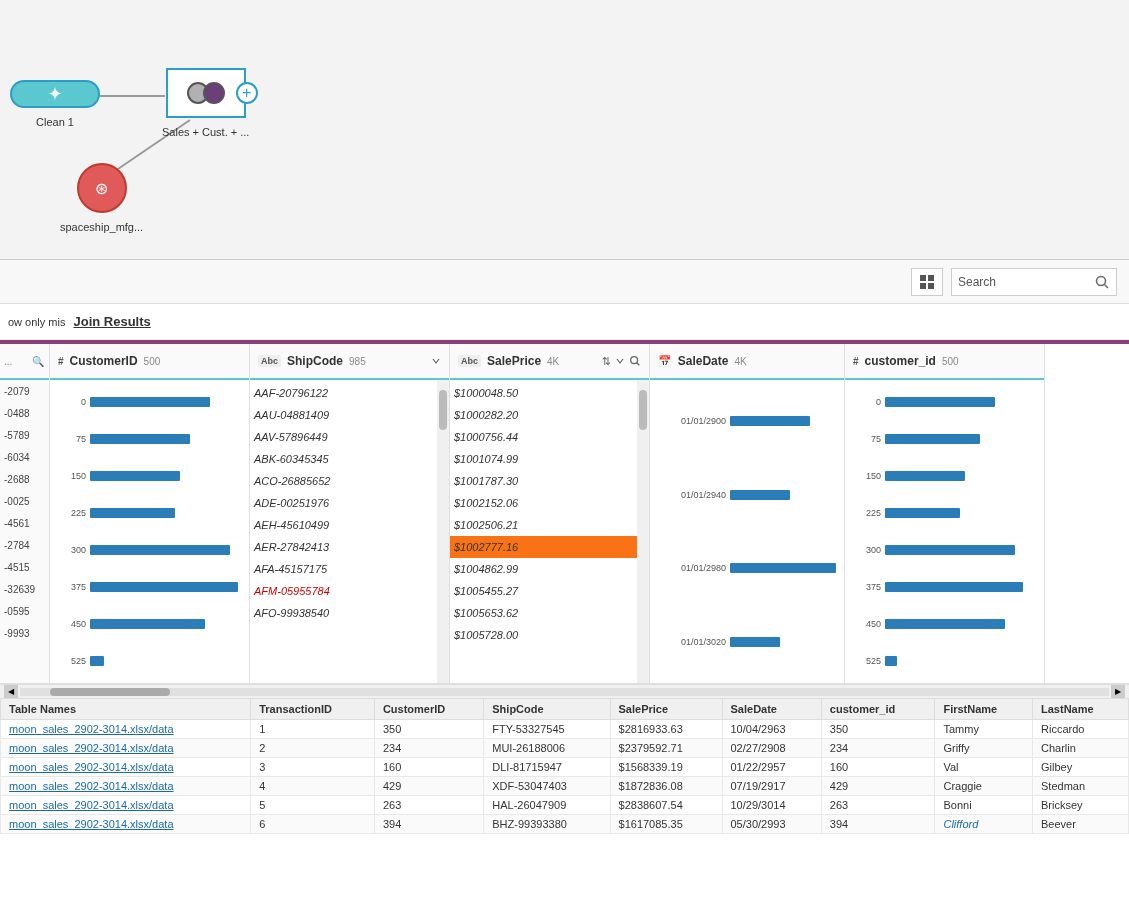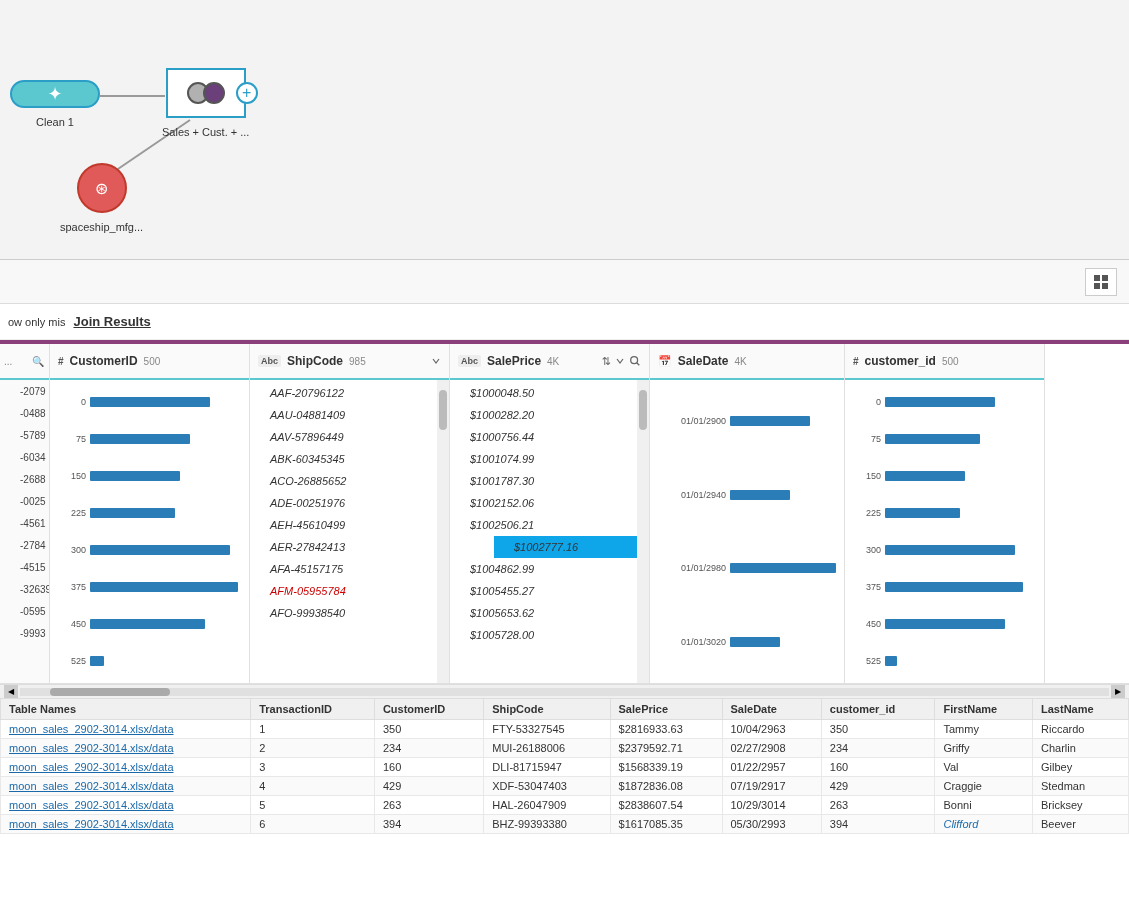--- a/index.html
+++ b/index.html
@@ -204,31 +204,30 @@
 
     
     .text-list {
       flex: 1;
       overflow: hidden;
       padding: 2px 0;
       font-style: italic;
     }
 
     .text-item {
-      padding: 2px 20px;
+      padding: 2px 4px;
       font-size: 11px;
       color: #333;
       height: 22px;
       display: flex;
       align-items: center;
     }
 
     .text-item.selected {
-      background: #0ea5e9;
-      margin-left: 44px;
+      background: #f97316;
     }
 
     
     .scrollbar-mini {
       width: 12px;
       background: #f0f0f0;
       position: relative;
       flex-shrink: 0;
     }
 
@@ -451,20 +450,29 @@
 </div>
 
 <div class="toolbar-area">
   <div class="grid-icon-btn">
     <svg width="16" height="16" viewBox="0 0 16 16">
       <rect x="1" y="1" width="6" height="6" fill="#555"></rect>
       <rect x="9" y="1" width="6" height="6" fill="#555"></rect>
       <rect x="1" y="9" width="6" height="6" fill="#555"></rect>
       <rect x="9" y="9" width="6" height="6" fill="#555"></rect>
     </svg>
+  </div>
+  <div class="search-box">
+    <input class="search-input" type="text" value="Search" placeholder="Search" style="">
+    <button class="search-btn">
+      <svg width="14" height="14" viewBox="0 0 14 14">
+        <circle cx="6" cy="6" r="4.5" stroke="#666" stroke-width="1.5" fill="none"></circle>
+        <line x1="9.5" y1="9.5" x2="13" y2="13" stroke="#666" stroke-width="1.5"></line>
+      </svg>
+    </button>
   </div>
 </div>
 
 <div class="data-panel">
 
   <div class="panel-top">
     <span class="show-only-label">ow only mis</span>
     <span class="join-results-title">Join Results</span>
   </div>
 

